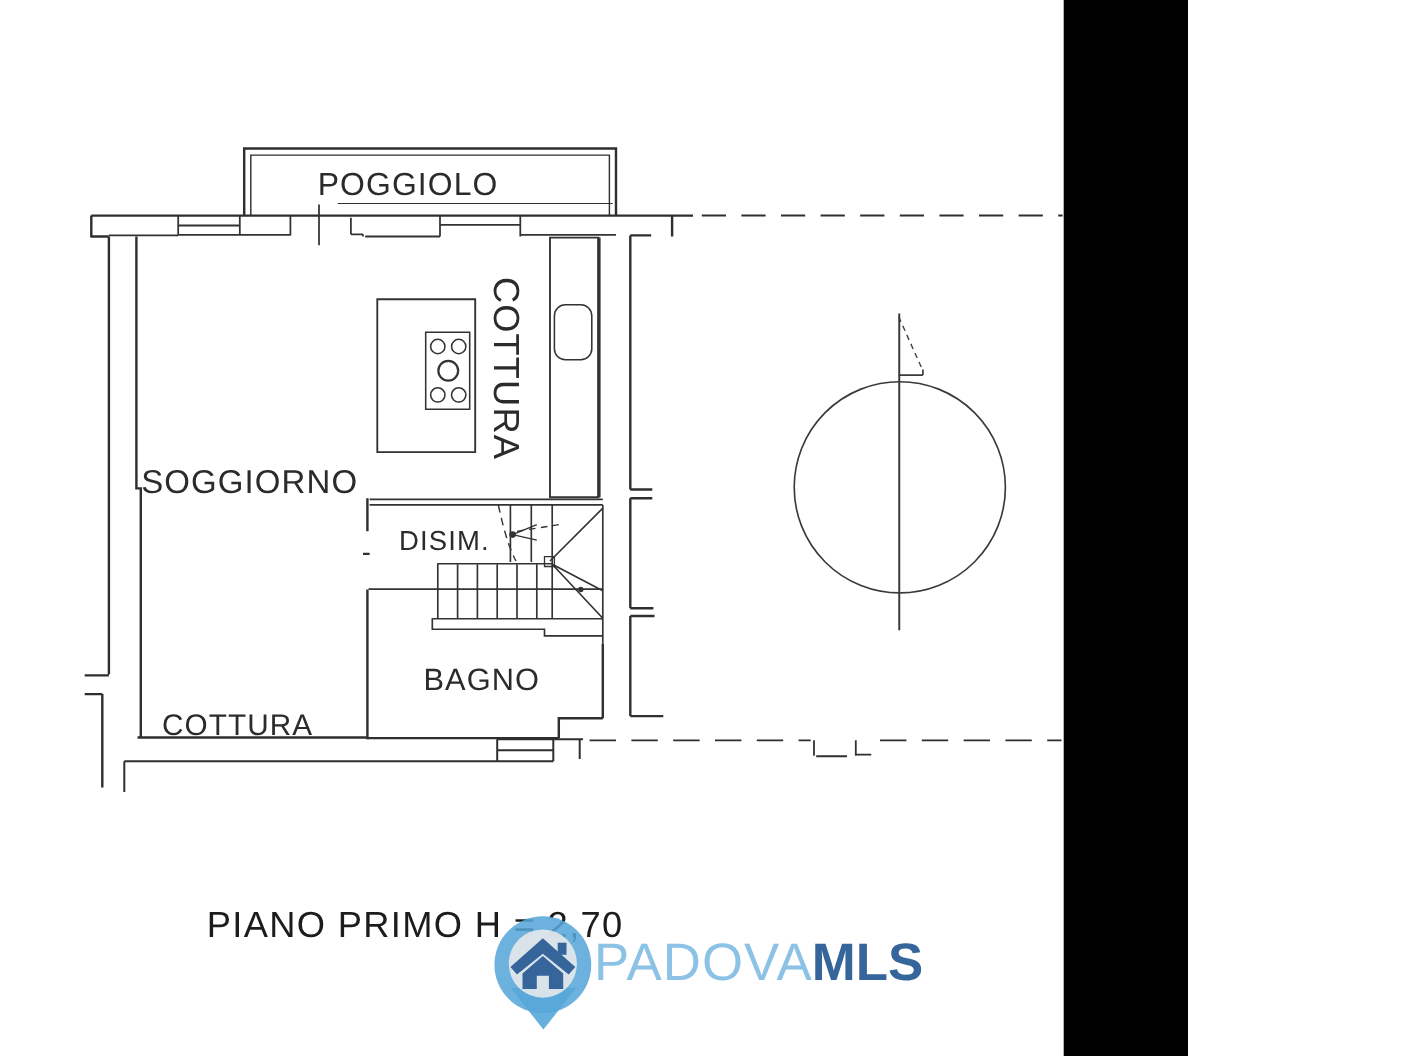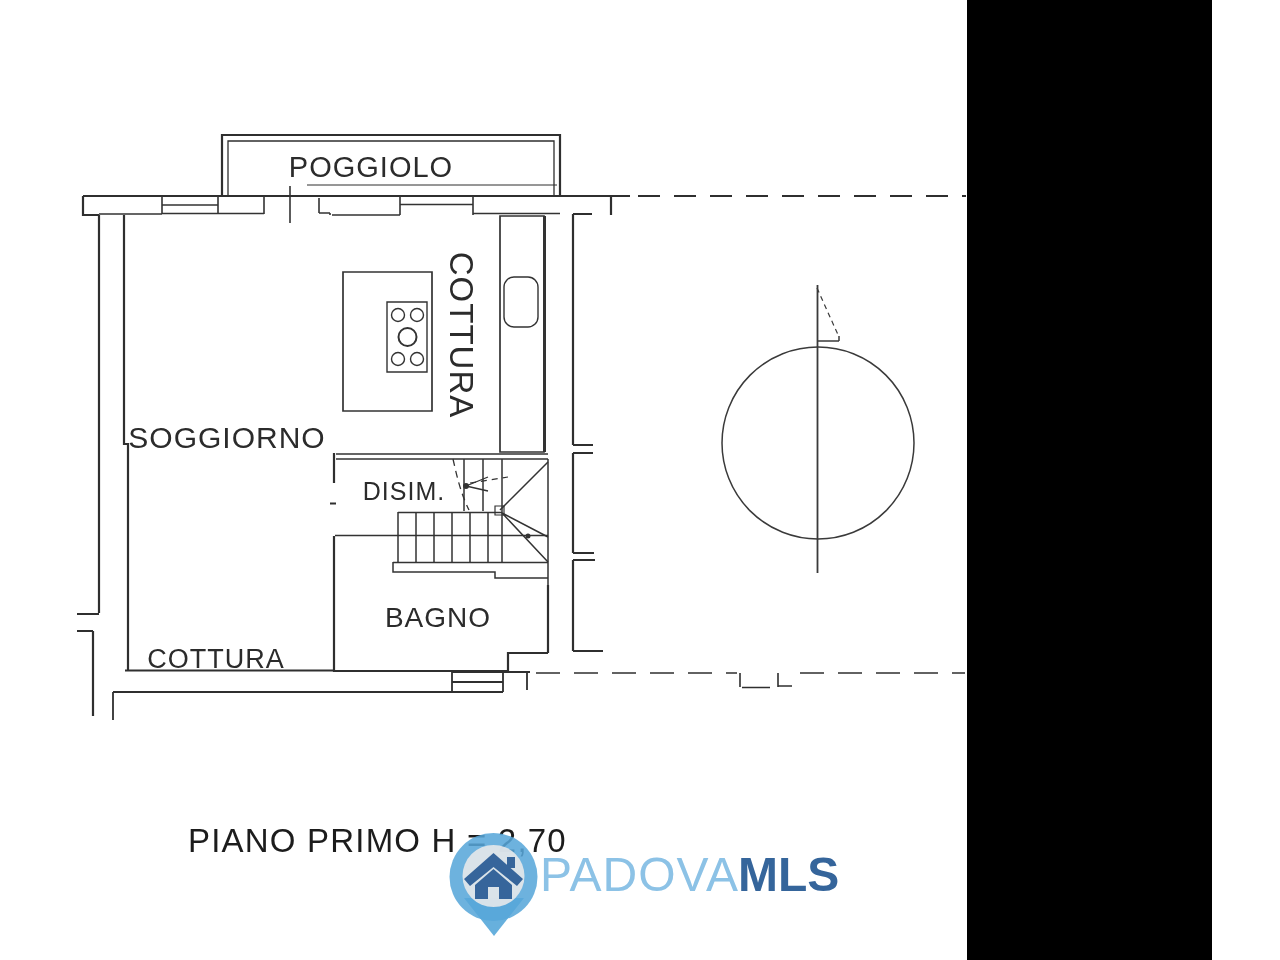--- a/index.html
+++ b/index.html
@@ -1,16 +1,16 @@
 <!DOCTYPE html>
 <html><head>
 <meta charset="utf-8">
 <style>
   html,body{margin:0;padding:0;background:#ffffff;}
-  #screen{position:relative;width:1212px;height:960px;background:#ffffff;overflow:hidden;
+  #screen{position:relative;width:1080px;height:960px;background:#ffffff;overflow:hidden;
           font-family:"Liberation Sans", sans-serif;}
   svg text{font-family:"Liberation Sans", sans-serif;}
   .room-label{fill:#2b2b2b;letter-spacing:1px;}
   .plan-title{fill:#1c1c1c;letter-spacing:1.2px;}
 </style>
 </head>
 <body>
 
 <div id="screen">
 <svg width="1280" height="960" viewBox="0 0 1280 960" xmlns="http://www.w3.org/2000/svg">

